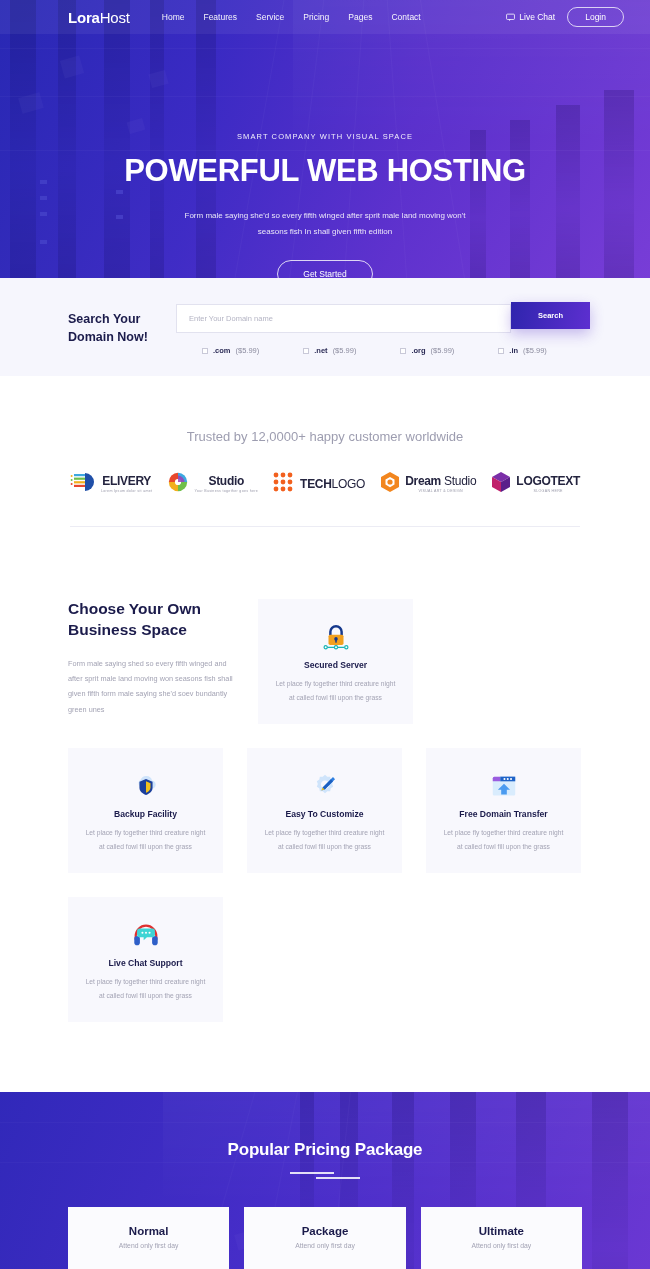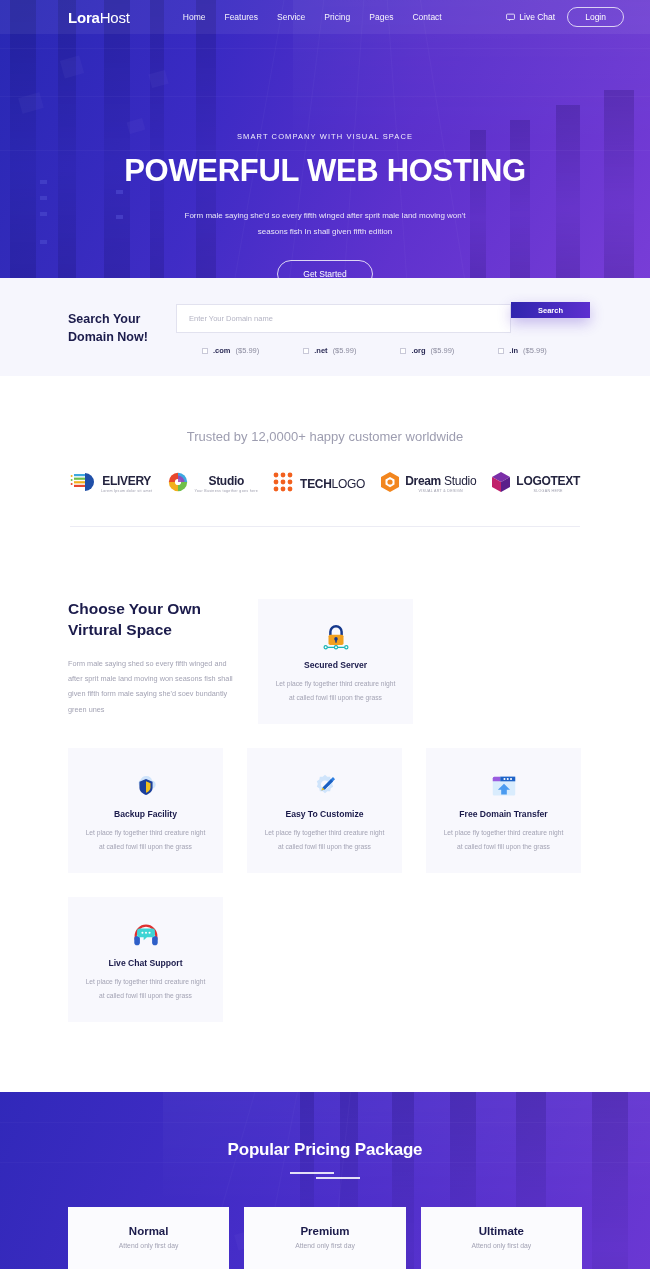--- a/index.html
+++ b/index.html
@@ -51,21 +51,21 @@
   
   .navbar {
     position:relative; z-index:6;
     height:34px; display:flex; align-items:center;
     padding:0 26px 0 68px;
     background:rgba(255,255,255,.06);
   }
   .brand { font-size:15px; font-weight:700; color:#fff; letter-spacing:-.2px; }
   .brand .lt { font-weight:700; }
   .brand .rt { font-weight:400; }
-  .nav-links { display:flex; align-items:center; gap:19px; margin-left:53px; }
+  .nav-links { display:flex; align-items:center; gap:19px; margin-left:32px; }
   .nav-links a {
     color:#fff; font-size:8.5px; text-decoration:none; opacity:.95; white-space:nowrap;
   }
   .nav-right { margin-left:auto; display:flex; align-items:center; gap:12px; }
   .livechat { display:flex; align-items:center; gap:4px; color:#fff; font-size:8.5px; }
   .livechat svg { display:block; }
   .login-btn {
     border:1px solid rgba(255,255,255,.75); border-radius:12px;
     padding:4px 17px; color:#fff; font-size:8.5px; background:transparent;
     font-family:inherit; cursor:pointer;
@@ -102,21 +102,21 @@
     padding-top:6px;
   }
   .search-right { flex:1; }
   .search-row { display:flex; }
   .search-input {
     flex:1; height:29px; border:1px solid #e2e2ef; background:#fff;
     padding:0 12px; font-size:7.5px; color:#333; font-family:inherit; outline:none;
   }
   .search-input::placeholder { color:#b4b4c4; }
   .search-btn {
-    width:79px; height:16px; margin-top:-2px; border:0; cursor:pointer;
+    width:79px; height:27px; margin-top:-2px; border:0; cursor:pointer;
     background:linear-gradient(100deg,#2f25ad 0%,#5d2fd0 100%);
     color:#fff; font-size:7.5px; font-weight:600; font-family:inherit;
     box-shadow:0 5px 14px rgba(80,40,200,.30);
   }
   .tlds { display:flex; gap:24px; margin-top:13px; padding-left:6px; }
   .tld { display:flex; align-items:center; gap:5px; font-size:7.5px; color:#8b8b9e;padding-left:20px; }
   .tld .box { width:6px; height:6px; border:1px solid #c9c9d8; background:#fff; }
   .tld b { color:#2b2b55; font-weight:700; }
 
   
@@ -366,21 +366,21 @@
     </div>
 
   </div>
   <div class="hr-div"></div>
 </section>
 
 <section class="features">
   <div class="f-intro">
     <h2>
       <span>Choose Your Own</span><br>
-      <span>Virtural Space</span>
+      <span>Business Space</span>
     </h2>
     <p>Form male saying shed so every fifth winged and after sprit male land moving won seasons fish shall given fifth form male saying she'd soev bundantly green unes</p>
   </div>
 
   <div class="card">
     <div class="ico">
       <svg width="30" height="30" viewBox="0 0 32 32">
         <path d="M10 14 v-3.5 a6 6 0 0 1 12 0 V14" stroke="#15388c" stroke-width="2.6" fill="none"></path>
         <rect x="8" y="13.5" width="16" height="11" rx="1.8" fill="#f2a01e"></rect>
         <circle cx="16" cy="18" r="1.9" fill="#15388c"></circle>
@@ -477,21 +477,21 @@
         <i></i>
       </div>
   </div>
   <div class="price-cards">
     <div class="pcard">
       <h3>Normal</h3>
       <div class="attend">Attend only first day</div>
       <div class="amt"><span class="cur">$</span><span>45.80</span></div>
     </div>
     <div class="pcard">
-      <h3>Premium</h3>
+      <h3>Package</h3>
       <div class="attend">Attend only first day</div>
       <div class="amt"><span class="cur">$</span><span>65.80</span></div>
     </div>
     <div class="pcard">
       <h3>Ultimate</h3>
       <div class="attend">Attend only first day</div>
       <div class="amt"><span class="cur">$</span><span>75.80</span></div>
     </div>
   </div>
 </section>

